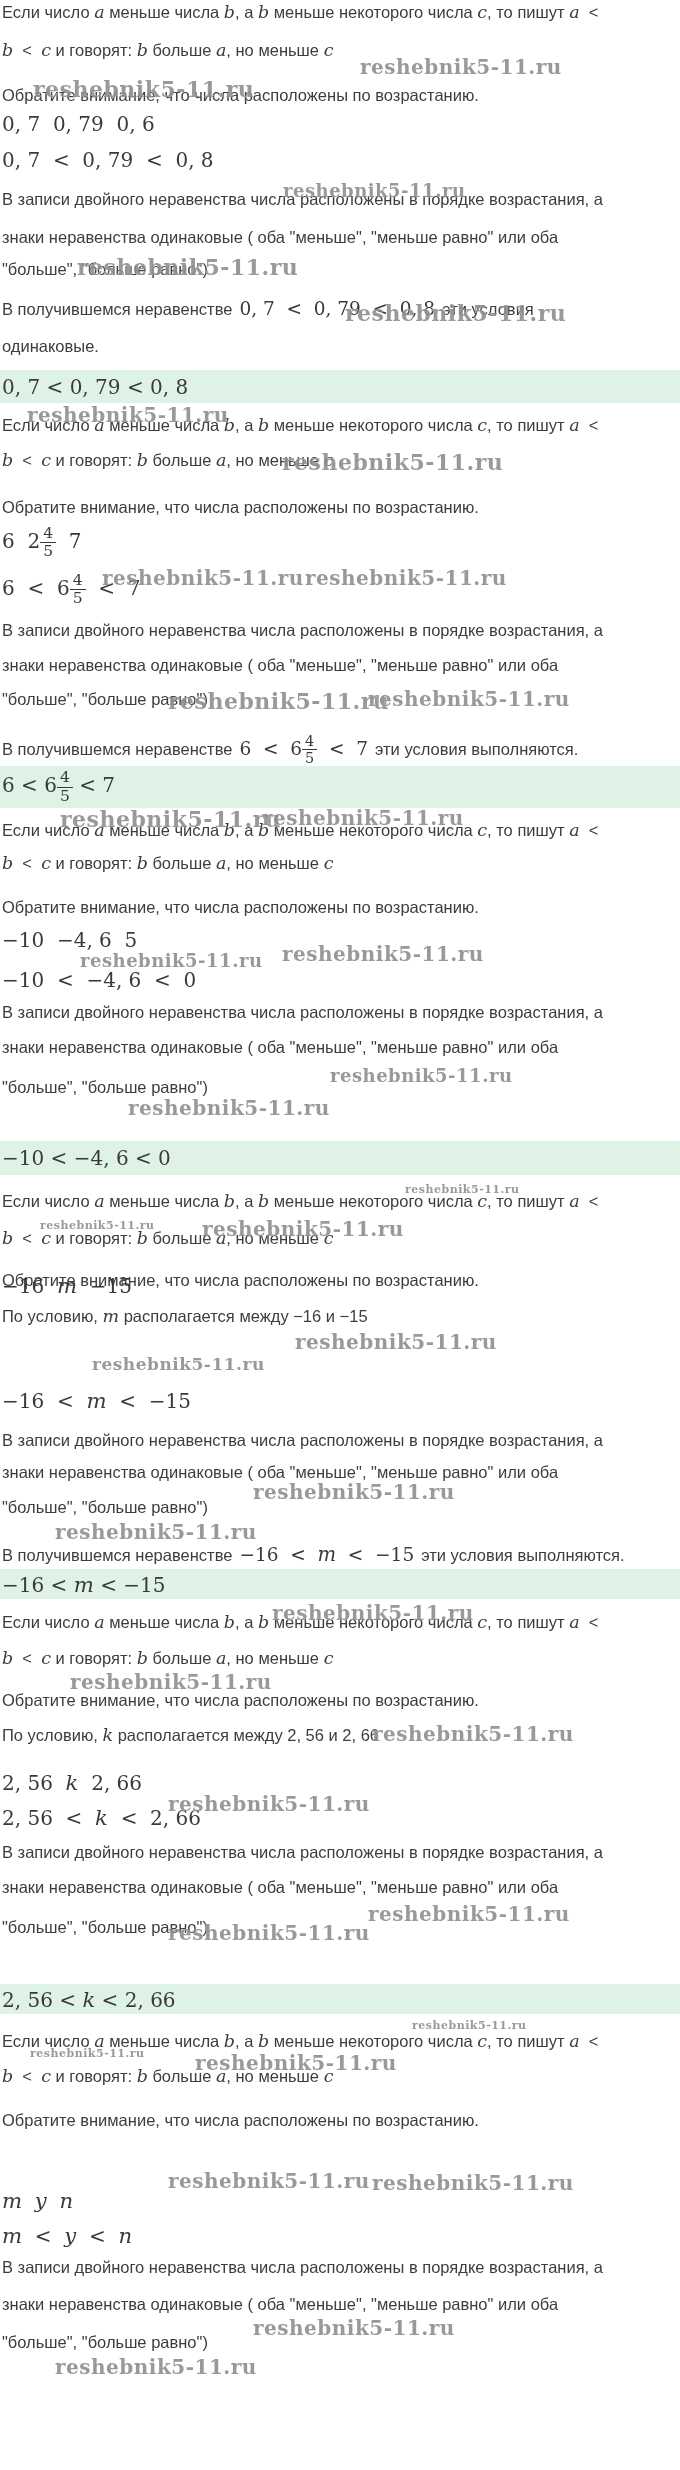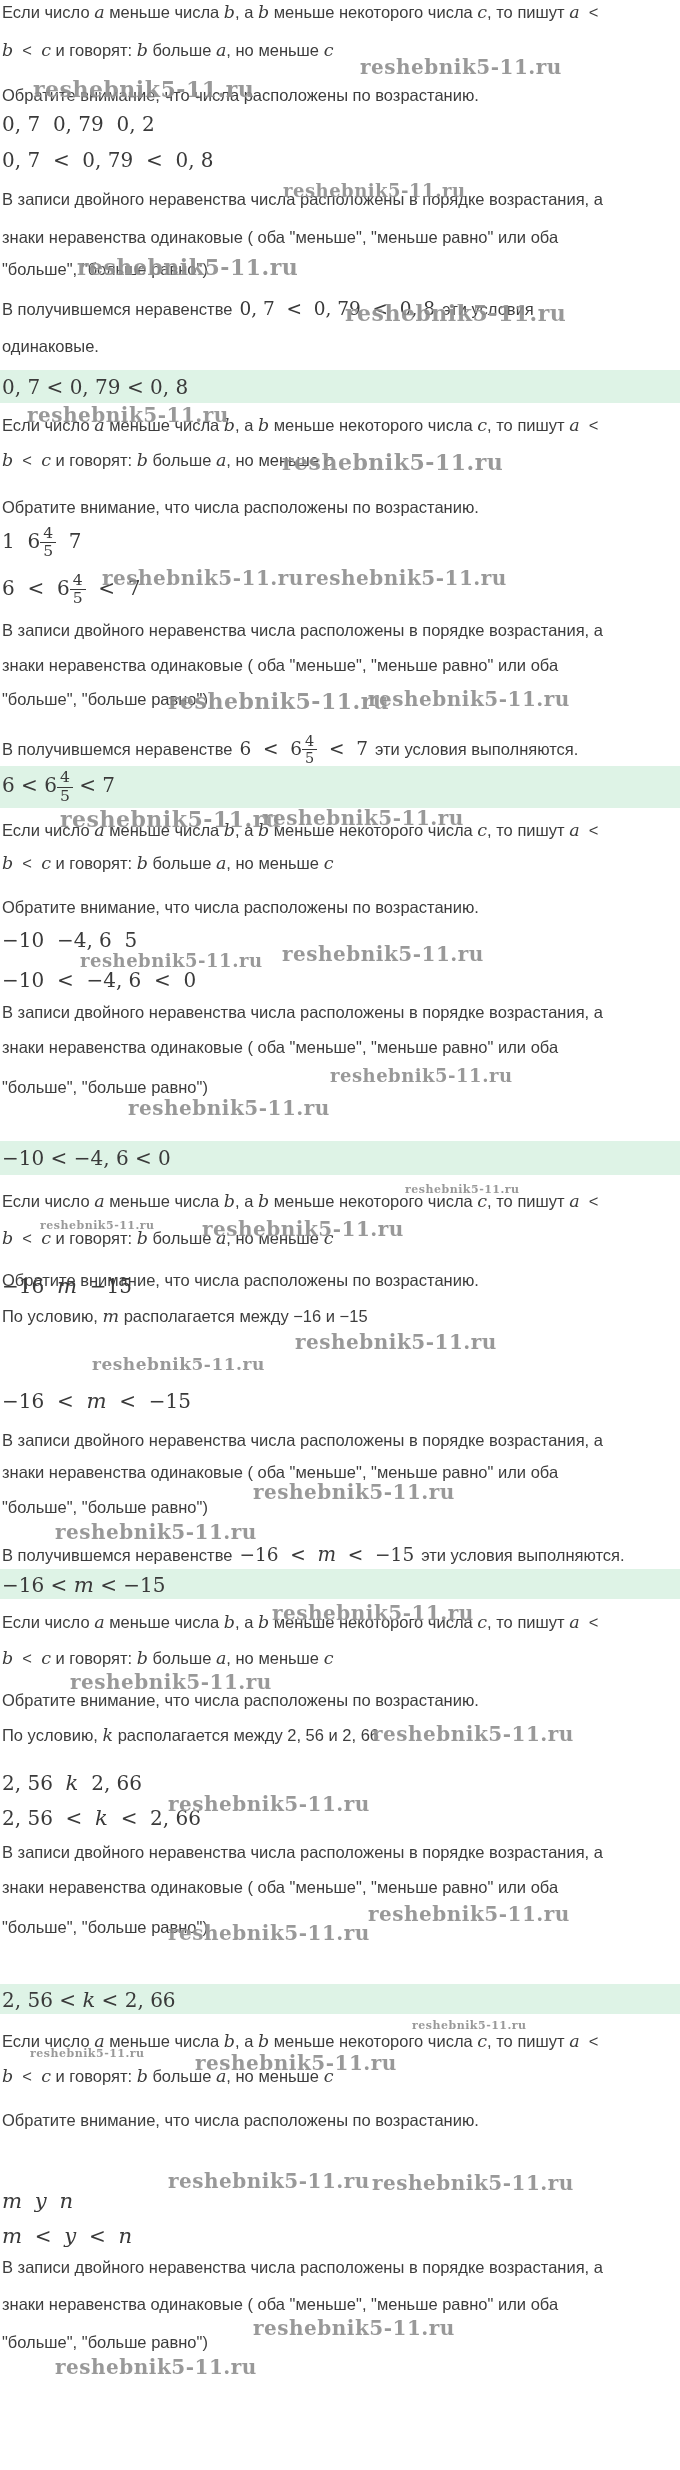--- a/index.html
+++ b/index.html
@@ -20,35 +20,35 @@
       text-shadow:0 0 1px #ffffff;}
 </style>
 </head>
 <body>
 
 <div id="page">
 
   <div class="line sans" style="top:2px">Если число <i>a</i> меньше числа <i>b</i>, а <i>b</i> меньше некоторого числа <i>c</i>, то пишут <i>a</i>  &lt;</div>
   <div class="line sans" style="top:40px"><i>b</i>  &lt;  <i>c</i> и говорят: <i>b</i> больше <i>a</i>, но меньше <i>c</i></div>
   <div class="line sans" style="top:86px">Обратите внимание, что числа расположены по возрастанию.</div>
-  <div class="line math" style="top:112px">0, 7  0, 79  0, 2</div>
+  <div class="line math" style="top:112px">0, 7  0, 79  0, 6</div>
   <div class="line math" style="top:148px">0, 7  &lt;  0, 79  &lt;  0, 8</div>
   <div class="line sans" style="top:190px">В записи двойного неравенства числа расположены в порядке возрастания, а</div>
   <div class="line sans" style="top:228px">знаки неравенства одинаковые ( оба "меньше", "меньше равно" или оба</div>
   <div class="line sans" style="top:260px">"больше", "больше равно")</div>
   <div class="line sans" style="top:298px"><span>В получившемся неравенстве</span><span class="mathin">0, 7  &lt;  0, 79  &lt;  0, 8</span><span>эти условия</span></div>
   <div class="line sans" style="top:337px">одинаковые.</div>
   <div class="band" style="top:370px;height:33px">
     <span class="math">0, 7  &lt;  0, 79  &lt;  0, 8</span>
   </div>
 
   <div class="line sans" style="top:415px">Если число <i>a</i> меньше числа <i>b</i>, а <i>b</i> меньше некоторого числа <i>c</i>, то пишут <i>a</i>  &lt;</div>
   <div class="line sans" style="top:450px"><i>b</i>  &lt;  <i>c</i> и говорят: <i>b</i> больше <i>a</i>, но меньше <i>c</i></div>
   <div class="line sans" style="top:498px">Обратите внимание, что числа расположены по возрастанию.</div>
-  <div class="line math" style="top:525px"><span>1  6</span><span class="frac"><span class="fnum">4</span><span class="fden">5</span></span><span>  7</span></div>
+  <div class="line math" style="top:525px"><span>6  2</span><span class="frac"><span class="fnum">4</span><span class="fden">5</span></span><span>  7</span></div>
   <div class="line math" style="top:572px"><span>6  &lt;  6</span><span class="frac"><span class="fnum">4</span><span class="fden">5</span></span><span>  &lt;  7</span></div>
   <div class="line sans" style="top:621px">В записи двойного неравенства числа расположены в порядке возрастания, а</div>
   <div class="line sans" style="top:656px">знаки неравенства одинаковые ( оба "меньше", "меньше равно" или оба</div>
   <div class="line sans" style="top:690px">"больше", "больше равно")</div>
   <div class="line sans" style="top:733px"><span>В получившемся неравенстве</span><span class="mathin"><span>6  &lt;  6</span><span class="frac"><span class="fnum">4</span><span class="fden">5</span></span><span>  &lt;  7</span></span><span>эти условия выполняются.</span></div>
   <div class="band" style="top:766px;height:42px">
     <span class="math"><span>6  &lt;  6</span><span class="frac"><span class="fnum">4</span><span class="fden">5</span></span><span>  &lt;  7</span></span>
   </div>
 
   <div class="line sans" style="top:820px">Если число <i>a</i> меньше числа <i>b</i>, а <i>b</i> меньше некоторого числа <i>c</i>, то пишут <i>a</i>  &lt;</div>

